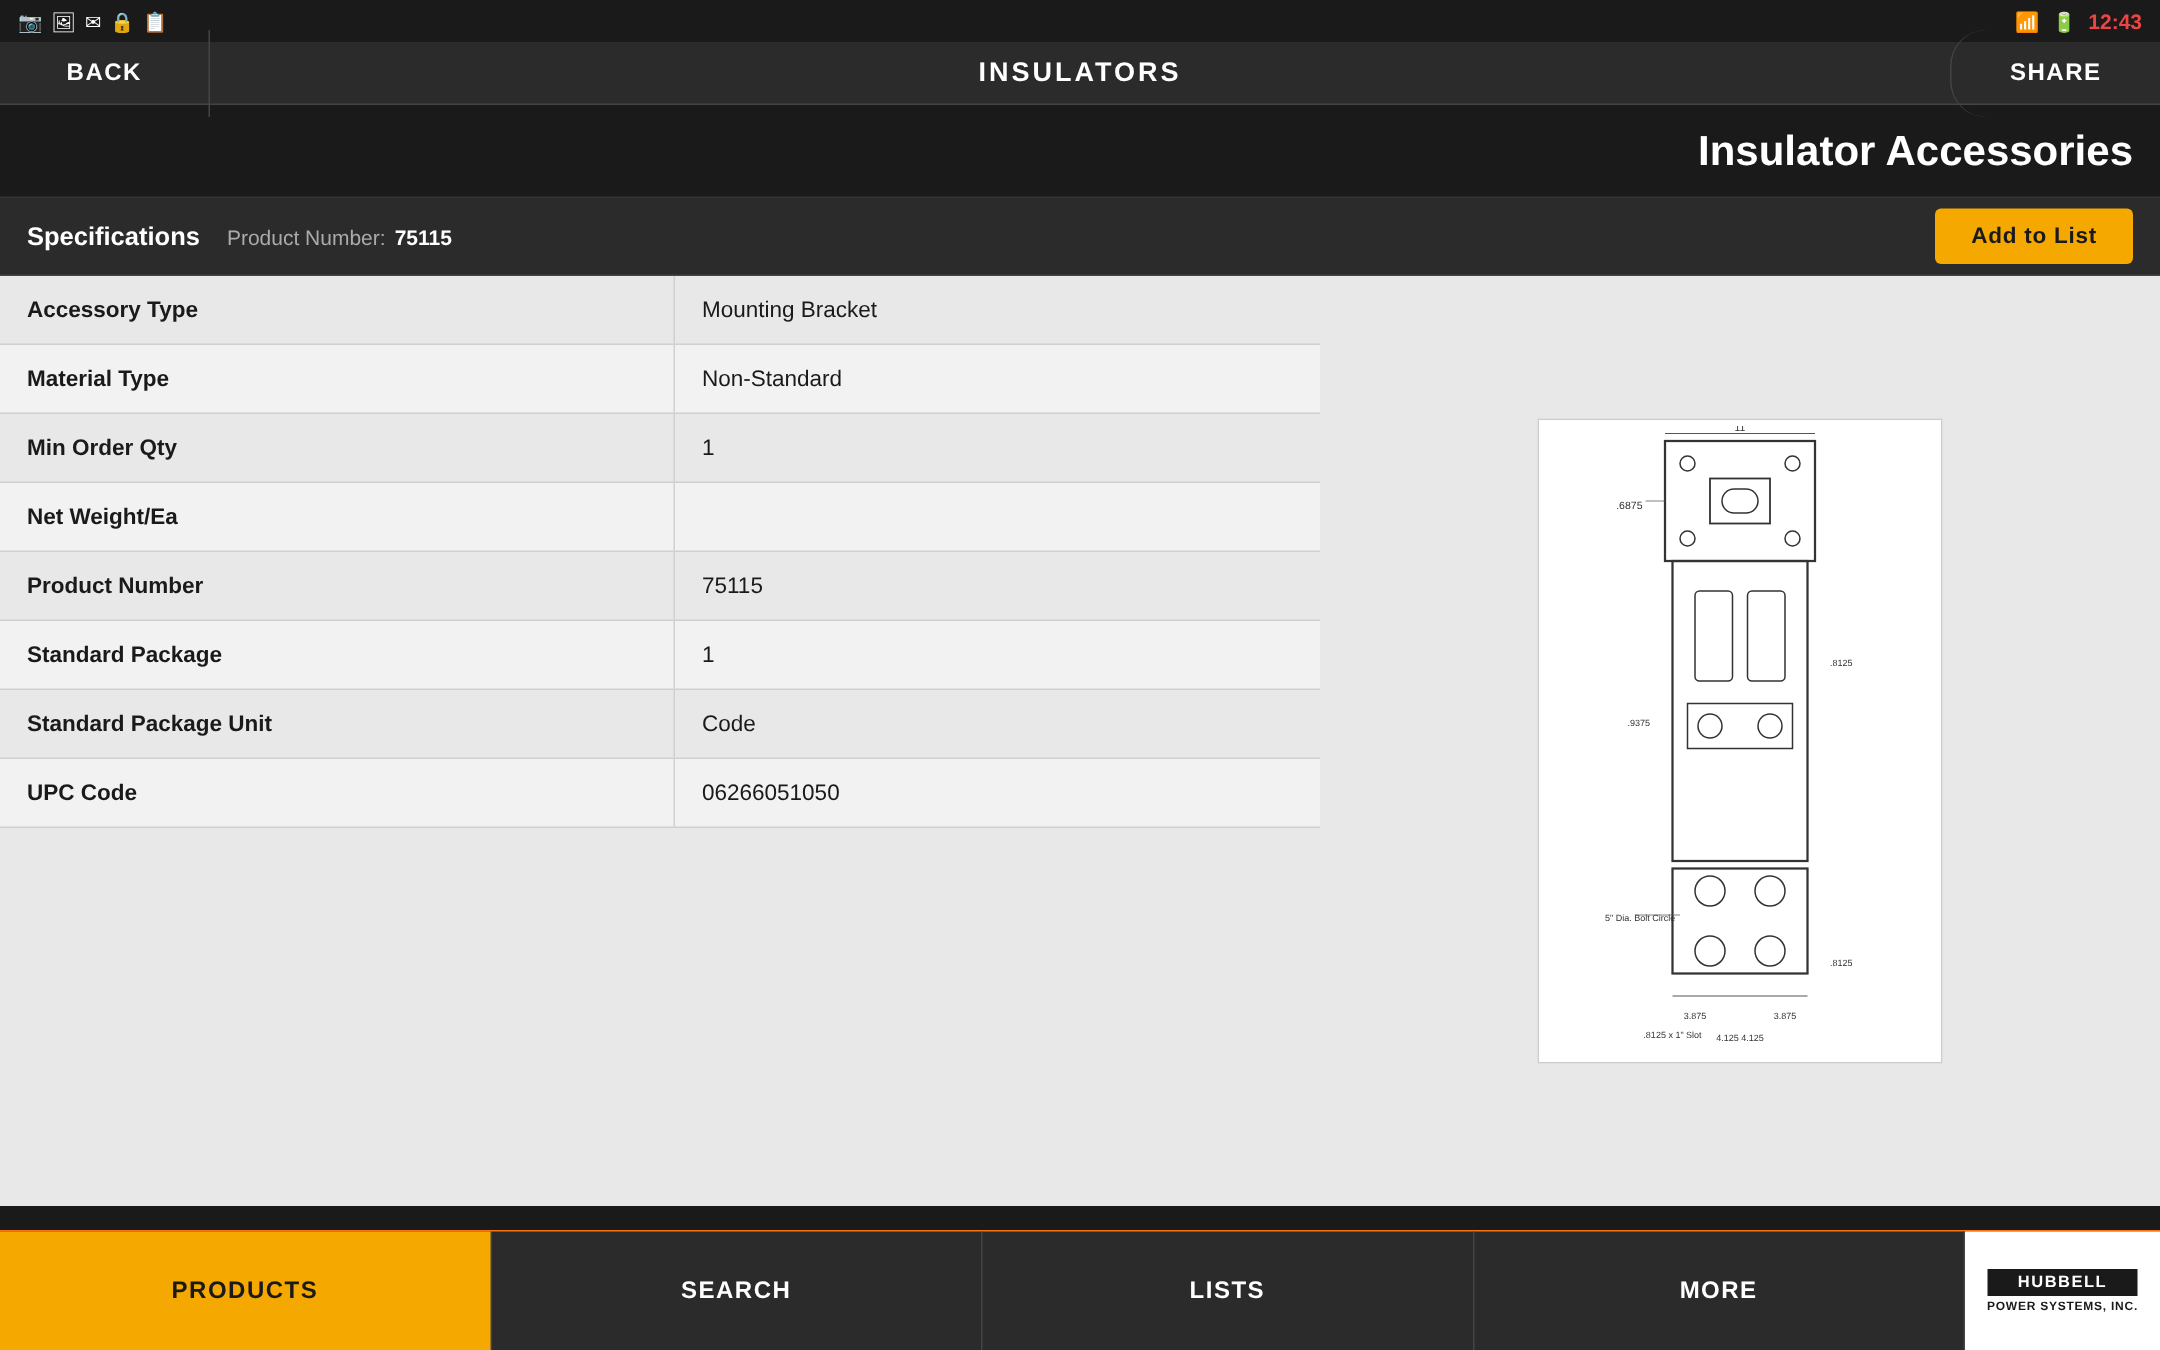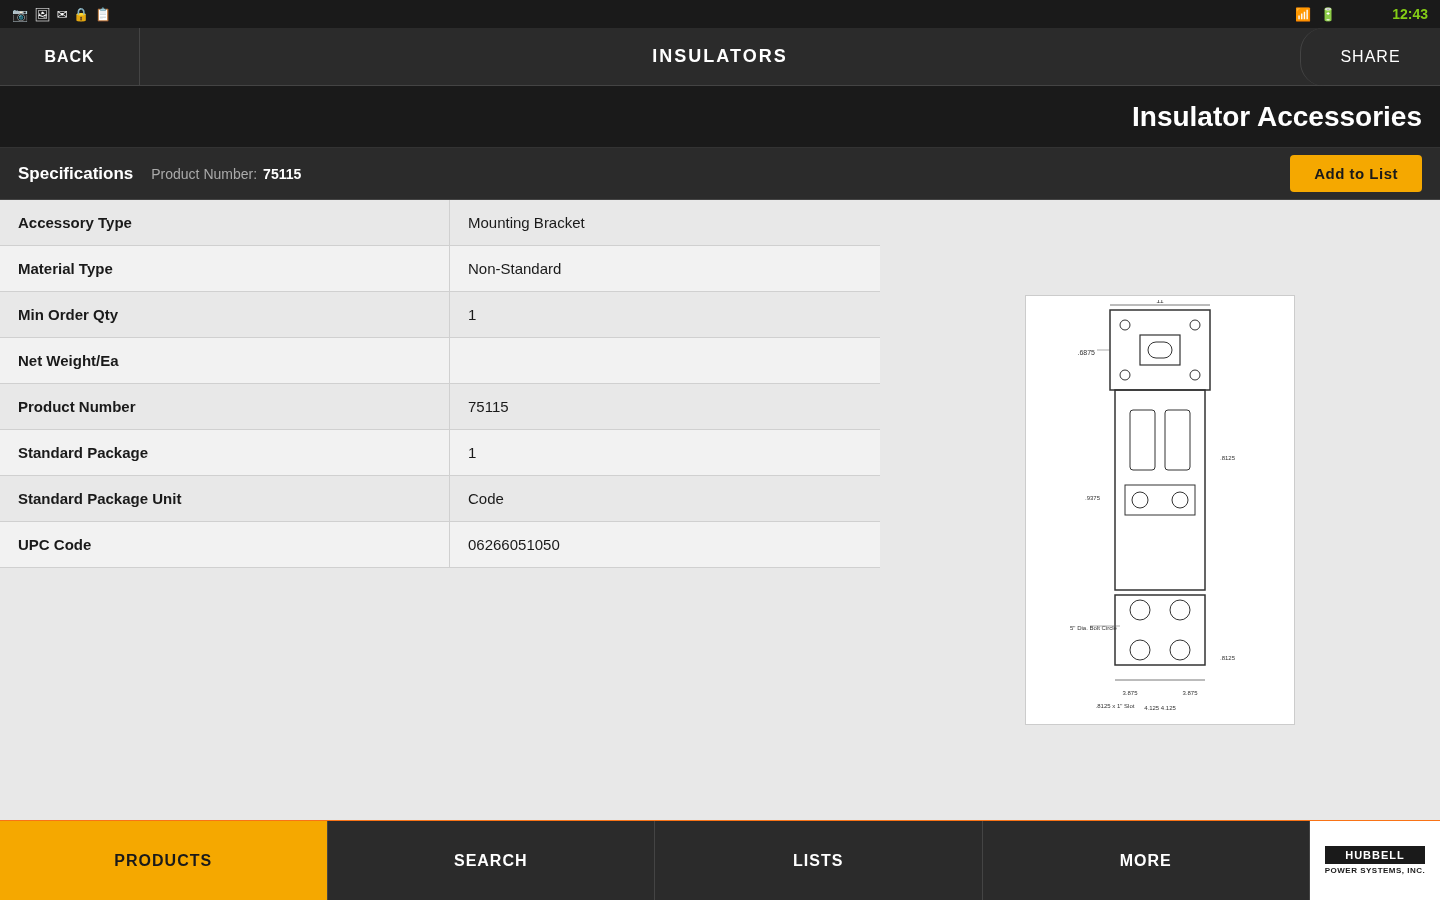--- a/index.html
+++ b/index.html
@@ -25,35 +25,34 @@
     .status-icons {
       display: flex;
       gap: 6px;
       align-items: center;
     }
     .status-icon {
       color: white;
       font-size: 13px;
     }
     .status-time {
-      color: #84cc16;
+      color: #ef4444;
       font-size: 14px;
       font-weight: bold;
-      margin-left: 48px;
     }
     .status-right {
       display: flex;
       gap: 8px;
       align-items: center;
     }
 
     
     #top-nav {
       width: 100%;
-      height: 58px;
+      height: 42px;
       background: #2b2b2b;
       display: flex;
       align-items: center;
       border-bottom: 1px solid #444;
     }
     .nav-back {
       width: 140px;
       height: 58px;
       display: flex;
       align-items: center;
@@ -74,21 +73,21 @@
       letter-spacing: 2px;
     }
     .nav-share {
       width: 140px;
       height: 58px;
       display: flex;
       align-items: center;
       justify-content: center;
       color: white;
       font-size: 16px;
-      font-weight: normal;
+      font-weight: bold;
       letter-spacing: 1px;
       border-left: 1px solid #444;
       cursor: pointer;
       border-radius: 24px;
     }
 
     
     #page-title-bar {
       width: 100%;
       height: 62px;

